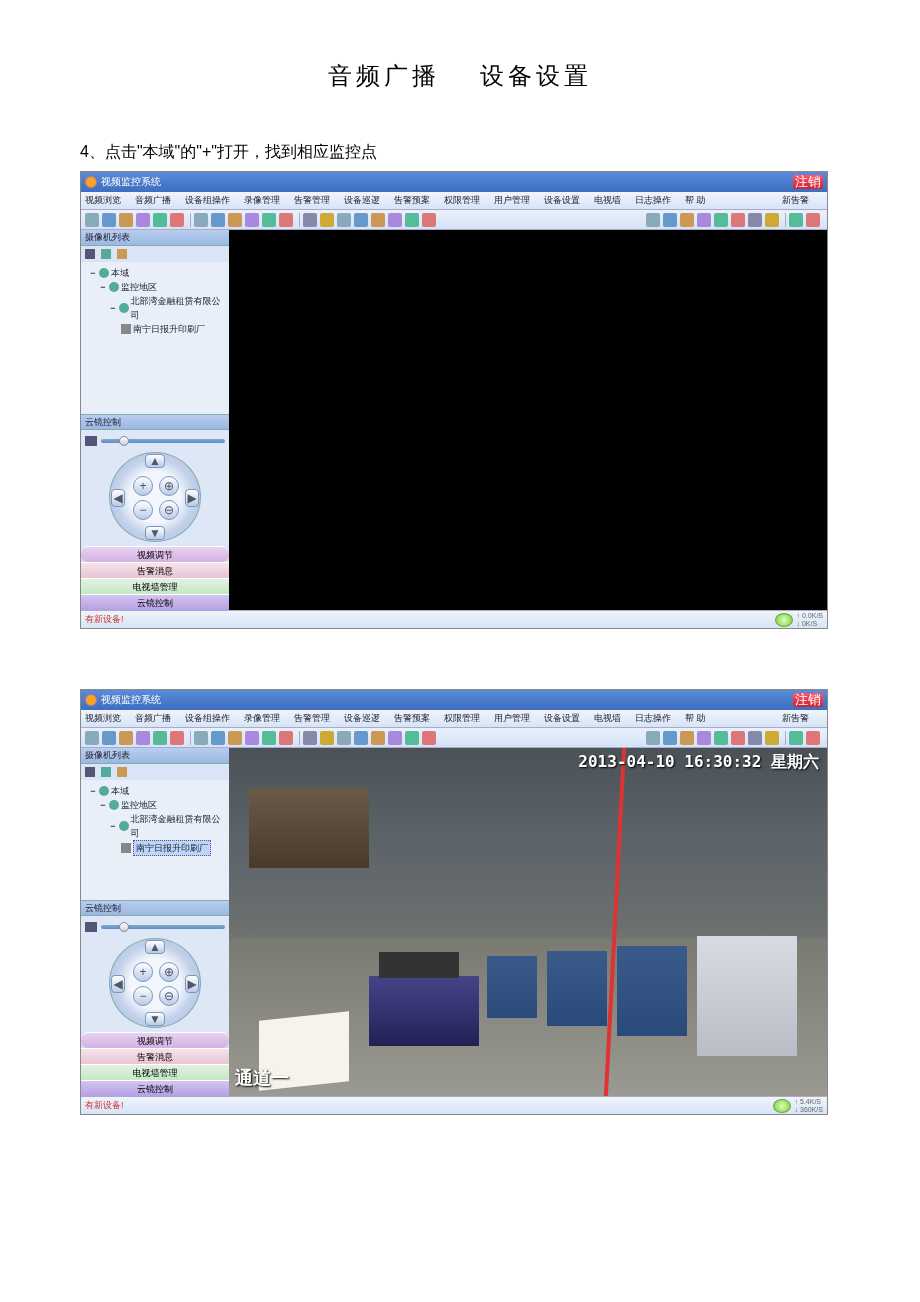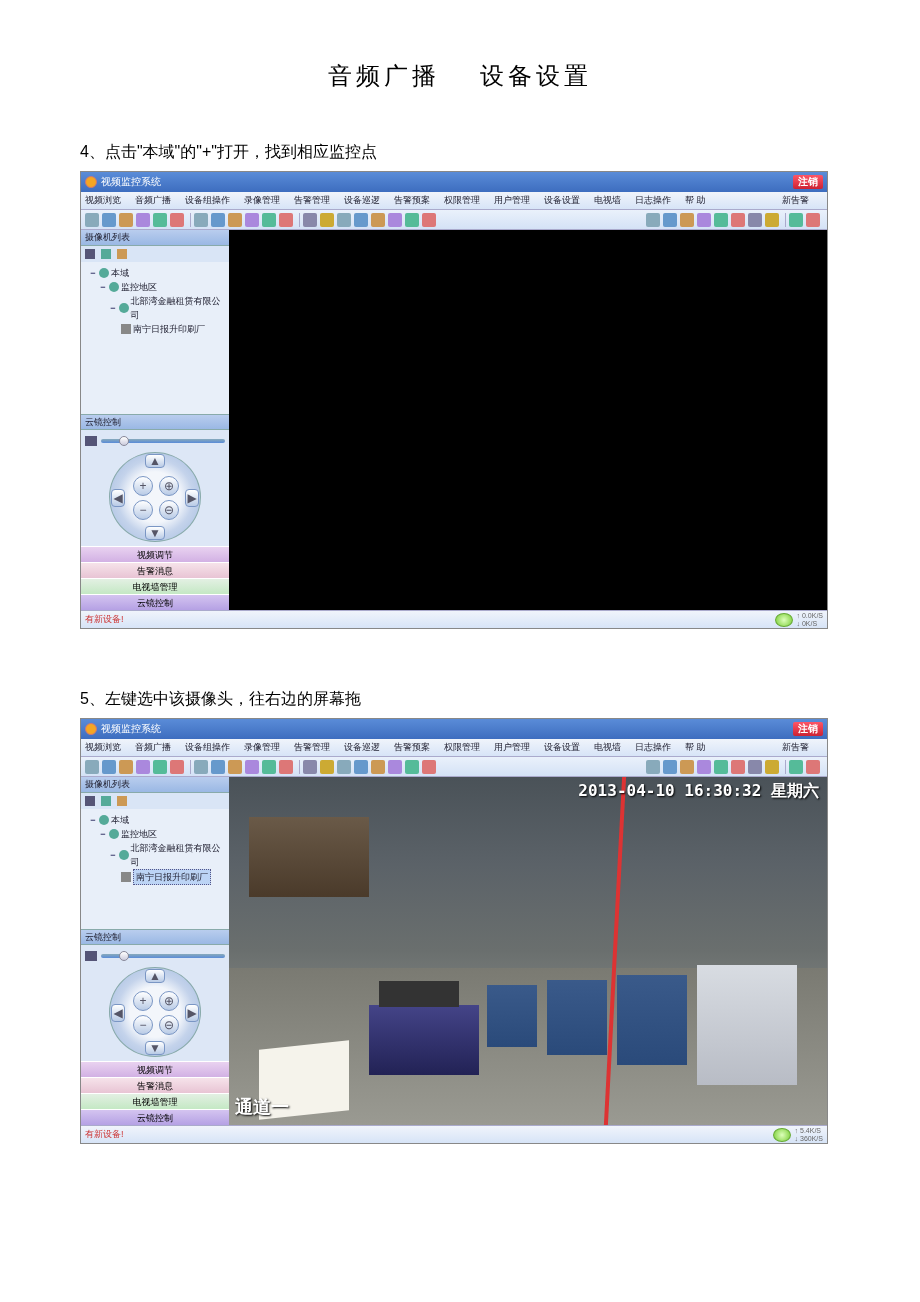--- a/index.html
+++ b/index.html
@@ -5,21 +5,21 @@
   * { margin: 0; padding: 0; box-sizing: border-box; }
   body { font-family: "Microsoft YaHei", SimSun, sans-serif; background: #fff; width: 920px; }
   .page { padding: 60px 80px; }
   .doc-header { text-align: center; font-size: 24px; letter-spacing: 4px; margin-bottom: 50px; }
   .doc-header .gap { display:inline-block; width:40px; }
   .step-text { font-size: 16px; margin-bottom: 8px; }
   .app-window { width: 748px; border: 1px solid #888; background: #eef; margin-bottom: 60px; position: relative; }
   .titlebar { height: 20px; background: linear-gradient(#5a8cd8,#3d6dbf); display: flex; align-items: center; padding: 0 4px; }
   .titlebar .logo { width: 12px; height: 12px; border-radius: 50%; background: #f5a623; border: 1px solid #c77; margin-right: 4px; }
   .titlebar .title { color: #fff; font-size: 10px; flex: 1; }
-  .titlebar .tb-btn { width: 30px; height: 14px; background: linear-gradient(#f56,#c23); color: #fff; font-size: 10px; text-align: center; line-height: 14px; border-radius: 2px; margin-left: 2px; font-weight: bold; }
+  .titlebar .tb-btn { width: 30px; height: 14px; background: linear-gradient(#f56,#c23); color: #fff; font-size: 13px; text-align: center; line-height: 14px; border-radius: 2px; margin-left: 2px; }
   .menubar { height: 18px; background: linear-gradient(#f0f4fb,#d7e4f7); display: flex; align-items: center; font-size: 9px; color: #223; padding: 0 4px; border-bottom: 1px solid #aac; }
   .menubar .mitem { margin-right: 14px; white-space: nowrap; }
   .menubar .spacer { flex: 1; }
   .toolbar { height: 20px; background: linear-gradient(#eaf1fb,#d4e2f6); display: flex; align-items: center; padding: 0 4px; border-bottom: 1px solid #aac; }
   .toolbar .tico { width: 14px; height: 14px; margin-right: 3px; background: #7a9; border-radius: 2px; }
   .toolbar .tico.b1{background:#8ab;} .toolbar .tico.b2{background:#69c;} .toolbar .tico.b3{background:#c95;}
   .toolbar .tico.b4{background:#a8d;} .toolbar .tico.b5{background:#5b9;} .toolbar .tico.b6{background:#d77;}
   .toolbar .tico.b7{background:#88a;} .toolbar .tico.b8{background:#ca3;}
   .toolbar .tsep { width: 1px; height: 14px; background: #aac; margin: 0 3px; }
   .body-row { display: flex; }
@@ -46,21 +46,21 @@
   .ptz-wheel .up{left:42px;top:2px;border-radius:4px;width:20px;height:14px;}
   .ptz-wheel .down{left:42px;bottom:2px;border-radius:4px;width:20px;height:14px;}
   .ptz-wheel .left{left:8px;top:37px;border-radius:4px;width:14px;height:18px;}
   .ptz-wheel .right{right:8px;top:37px;border-radius:4px;width:14px;height:18px;}
   .ptz-wheel .plus{left:30px;top:24px;}
   .ptz-wheel .minus{left:30px;top:48px;}
   .ptz-wheel .iris{left:56px;top:24px;}
   .ptz-wheel .focus{left:56px;top:48px;}
   .side-tabs { }
   .side-tab { height: 16px; font-size: 9px; text-align: center; line-height: 16px; border-top: 1px solid #fff; }
-  .side-tab.t1{background:linear-gradient(#e9d2f0,#d2b1e4);}
+  .side-tab.t1{background:linear-gradient(#e9d2f0,#d2b1e4);border-radius:7px;}
   .side-tab.t2{background:linear-gradient(#f6e3ea,#e8c4d4);}
   .side-tab.t3{background:linear-gradient(#e3f0e3,#c4e8c4);}
   .side-tab.t4{background:linear-gradient(#d4c4f0,#b5a1e4);}
   .viewport { flex: 1; background: #000; position: relative; min-height: 380px; }
   .viewport.short{min-height:320px;}
   .status { height: 18px; background: linear-gradient(#f0f4fb,#d7e4f7); display:flex; align-items:center; font-size:9px; color:#c33; padding:0 4px; border-top:1px solid #aac;}
   .status .bandwidth{margin-left:auto;display:flex;align-items:center;gap:4px;color:#666;}
   .status .bw-ico{width:18px;height:14px;border-radius:50%;background:radial-gradient(circle,#dfb,#7c3);border:1px solid #6a3;}
   .overlay-text { position: absolute; color: #fff; font-size: 16px; font-weight: bold; text-shadow: 1px 1px 2px #000; font-family: monospace; }
   .overlay-ts { top: 4px; right: 8px; }
@@ -213,21 +213,20 @@
       <span class="bandwidth">
         <span class="bw-ico"></span>
         <span style="display:flex;flex-direction:column;font-size:7px;line-height:8px;">
           <span>↑ 0.0K/S</span>
           <span>↓ 0K/S</span>
         </span>
       </span>
     </div>
   </div>
 
-  <div class="step-text">5、左键选中该摄像头，往右边的屏幕拖</div>
 
   <div class="app-window">
     <div class="titlebar">
       <div class="logo"></div>
       <div class="title">视频监控系统</div>
       <div class="tb-btn">注销</div>
     </div>
     <div class="menubar">
       <span class="mitem">视频浏览</span>
       <span class="mitem">音频广播</span>

